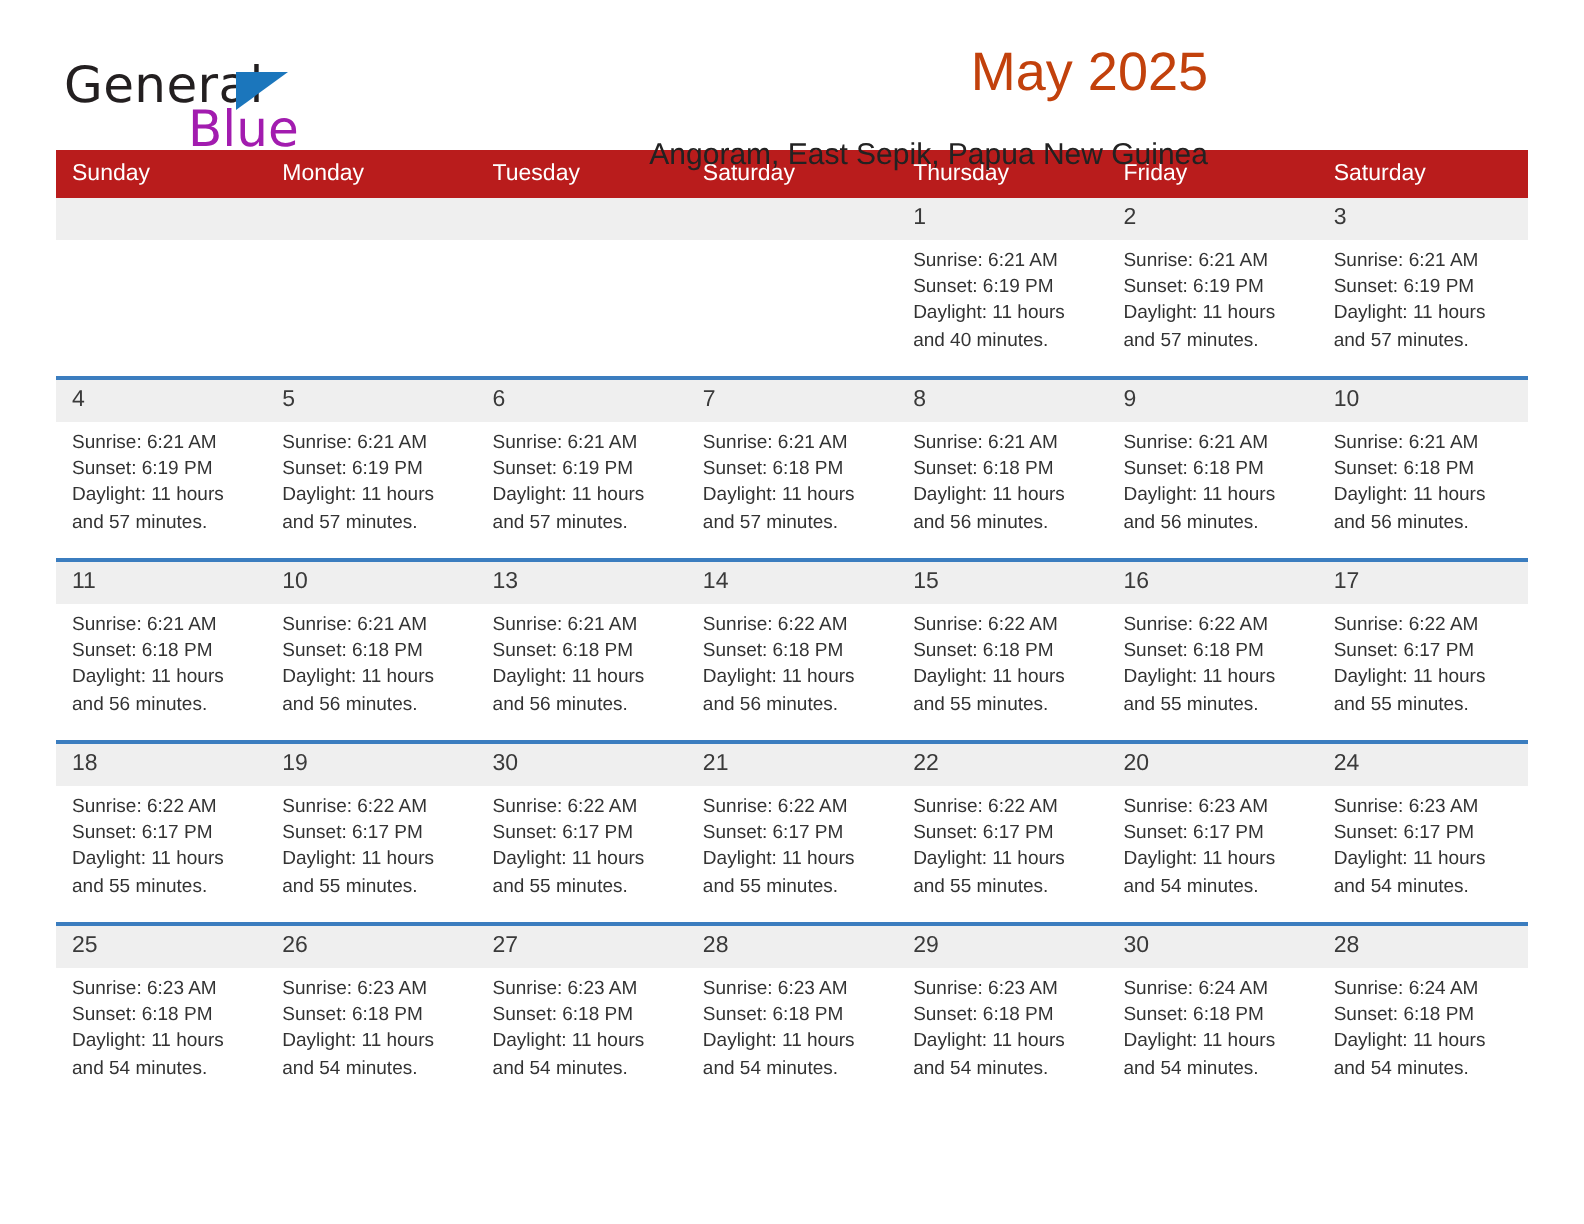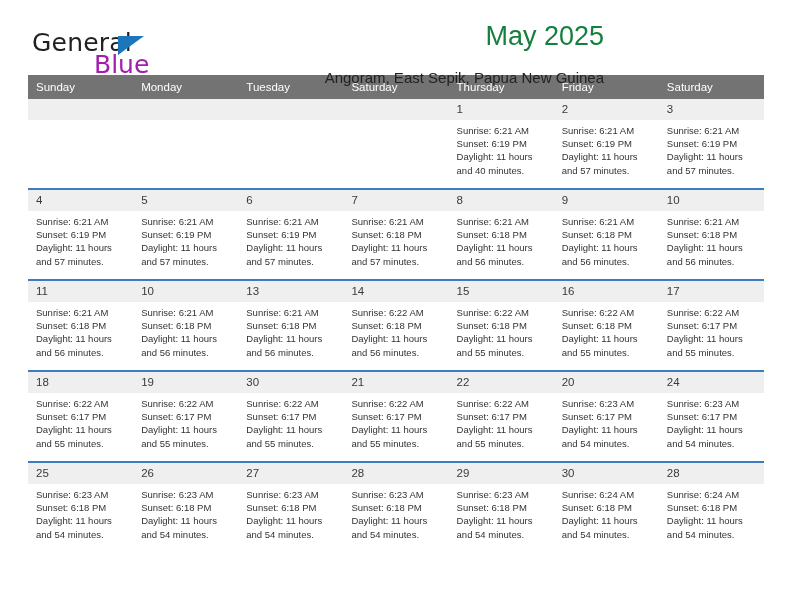--- a/index.html
+++ b/index.html
@@ -62,41 +62,41 @@
   }
 
   .title-block {
     position: absolute;
     right: 4px;
     top: 20px;
     text-align: right;
   }
   .cal-title {
     font-size: 27px;
-    color: #15803d;
+    color: #c2410c;
     line-height: 32px;
     white-space: nowrap;
     text-align: right;
   }
   .cal-subtitle {
     margin-top: 17px;
     font-size: 15px;
     color: #222222;
     line-height: 18px;
     white-space: nowrap;
   }
 
   
   .calendar {
     width: 736px;
     border-collapse: collapse;
     table-layout: fixed;
   }
   .calendar th {
-    background: #737373;
+    background: #b91c1c;
     color: #ffffff;
     font-size: 11.5px;
     font-weight: normal;
     text-align: left;
     padding: 6px 0 6px 8px;
     height: 19px;
     box-sizing: border-box;
   }
   .calendar td {
     width: 105.1px;

